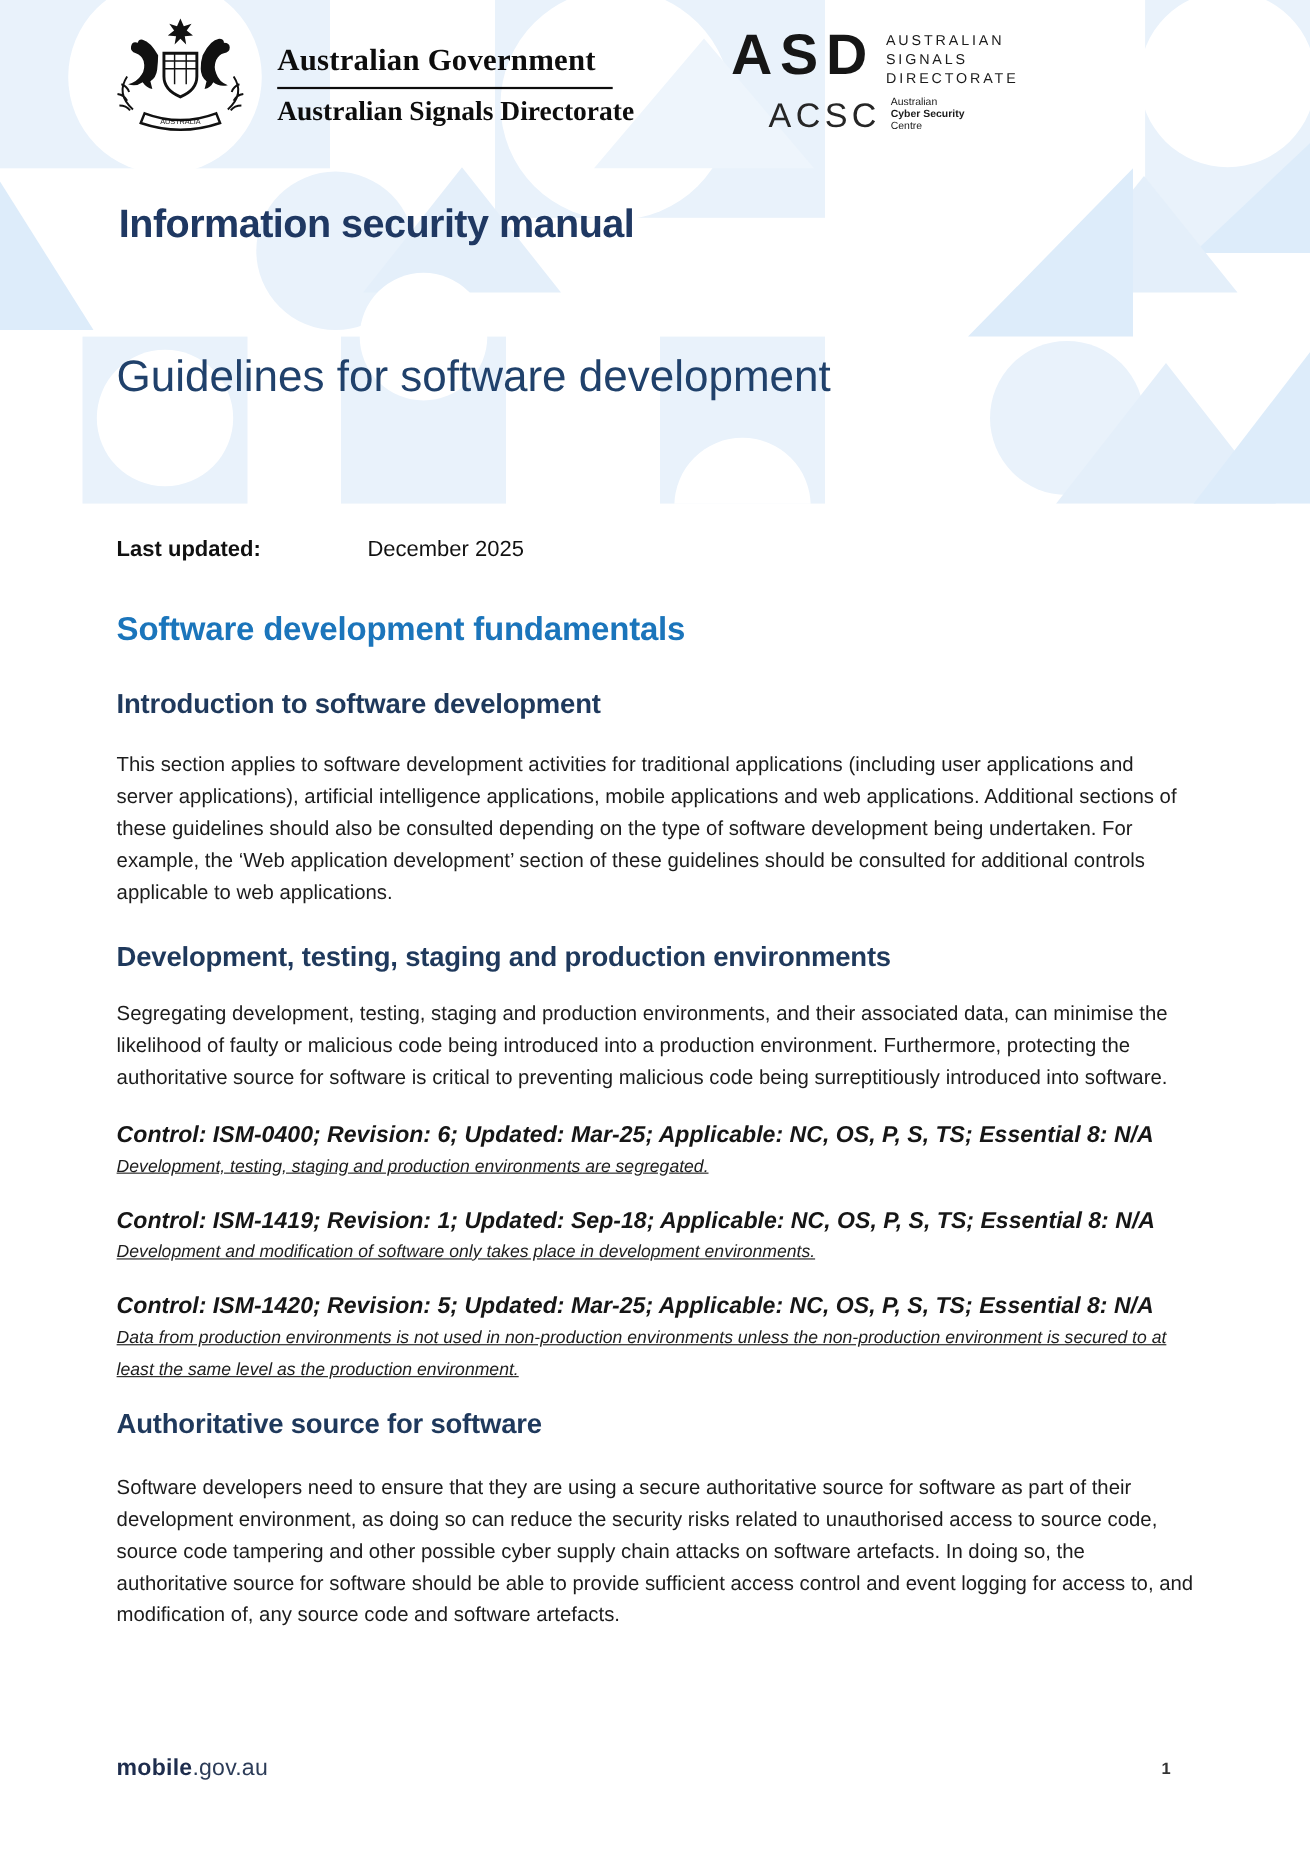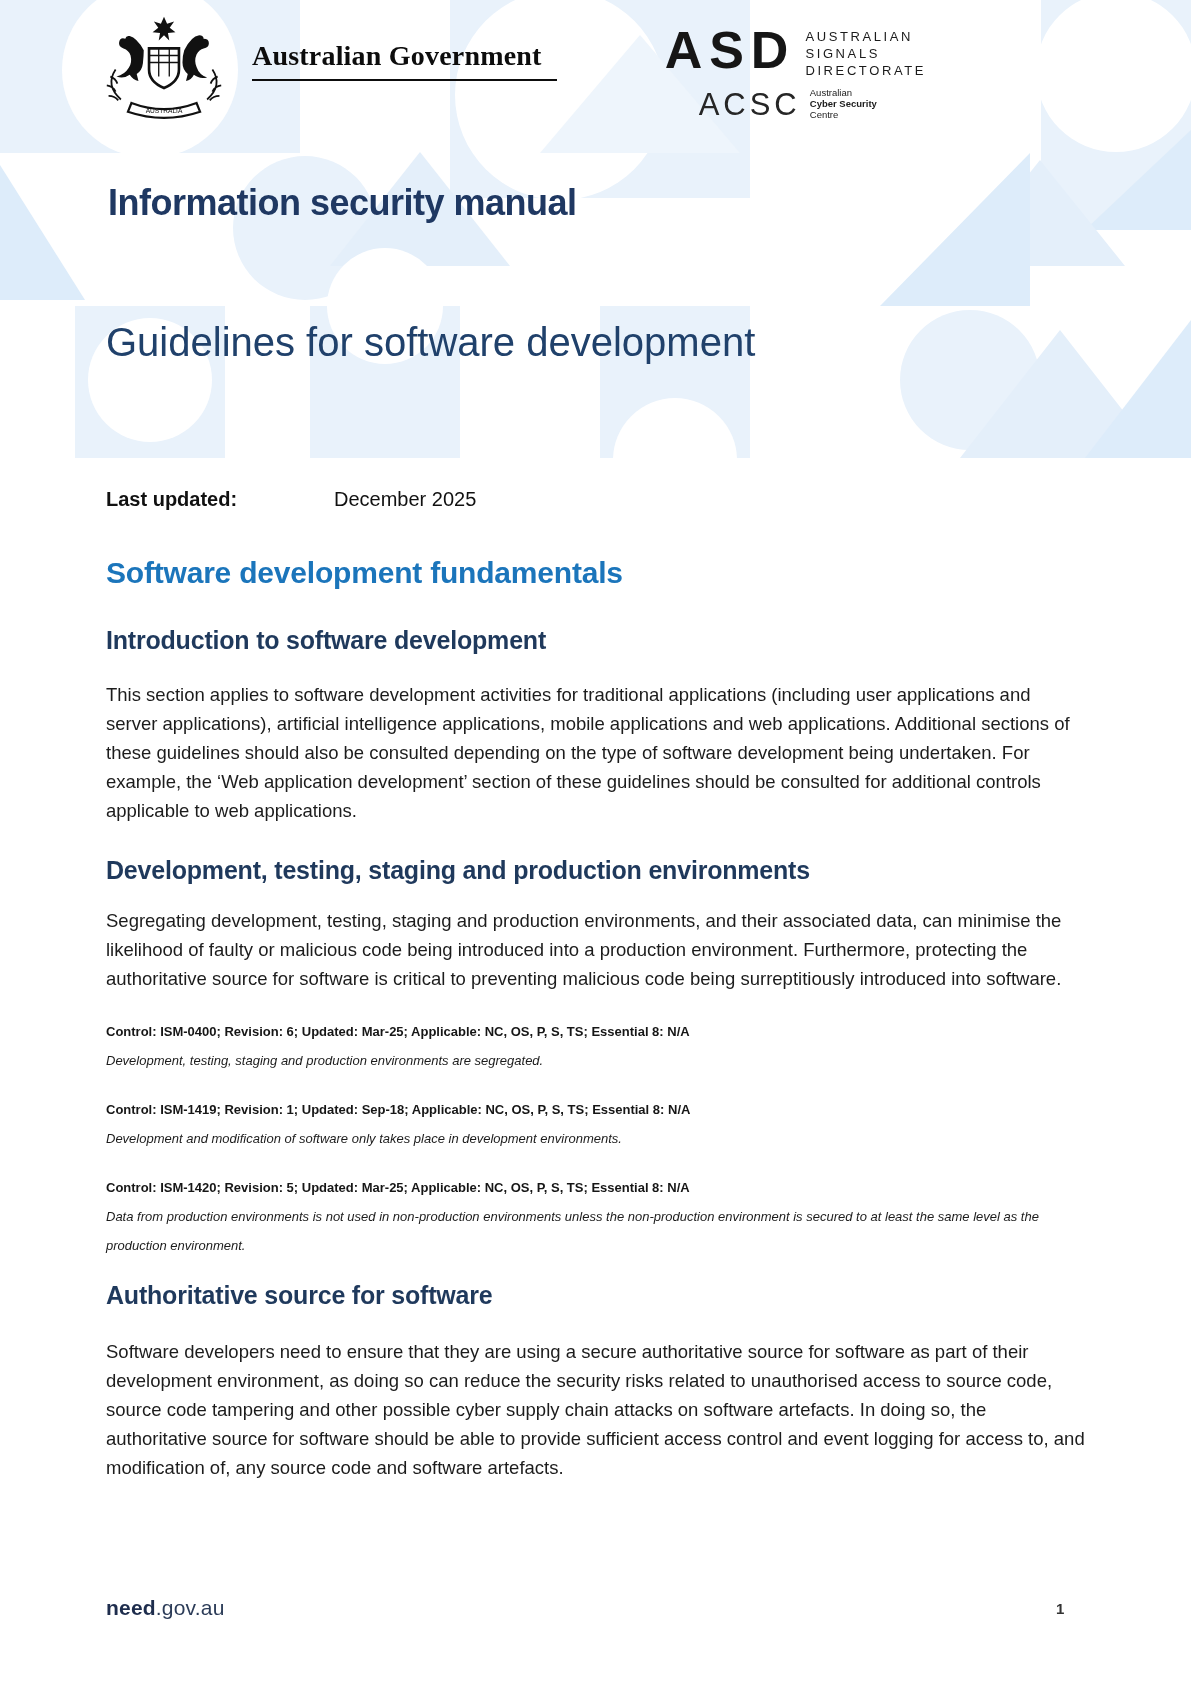--- a/index.html
+++ b/index.html
@@ -73,24 +73,24 @@
   p.body-para {
     font-size: 18.5px; line-height: 29px; color: #1c1c1c;
   }
   .mt-p1 { margin-top: 24px; }
   .mt-p2 { margin-top: 20px; }
   .mt-p3 { margin-top: 26px; }
 
   .control-block { margin-top: 24px; }
   .control-block + .control-block { margin-top: 20px; }
   .control-block .control-meta {
-    font-size: 13px; line-height: 29px; font-weight: 700; color: #161616;
+    font-size: 21px; line-height: 29px; font-style: italic; font-weight: 700; color: #161616;
   }
   .control-block .control-text {
-    font-size: 13px; line-height: 29px; font-style: italic; color: #1c1c1c;
+    font-size: 16px; line-height: 29px; font-style: italic; color: #1c1c1c; text-decoration: underline;
   }
 
   
   .footer-brand {
     position: absolute; left: 106px; top: 1596px;
     font-size: 21px; color: #1e2d4d; letter-spacing: 0.2px;
   }
   .footer-brand .bold { font-weight: 700; }
   .footer-brand .rest { font-weight: 400; color: #2c3c58; }
   .page-number {
@@ -140,20 +140,21 @@
         <path d="M58 38 h34 v24 q0 14 -17 21 q-17 -7 -17 -21 z" fill="#ffffff" stroke="#111" stroke-width="3"></path>
         <path d="M58 46 h34 M58 54 h34 M69 38 v32 M81 38 v32" fill="none" stroke="#111" stroke-width="1.5"></path>
         <path d="M20 62 q-12 18 6 34 M14 70 q6 2 8 8 M10 80 q7 1 10 7 M12 92 q7 0 11 5" fill="none" stroke="#111" stroke-width="2"></path>
         <path d="M130 62 q12 18 -6 34 M136 70 q-6 2 -8 8 M140 80 q-7 1 -10 7 M138 92 q-7 0 -11 5" fill="none" stroke="#111" stroke-width="2"></path>
         <path d="M38 100 q37 14 74 0 l4 10 q-41 14 -82 0 z" fill="#ffffff" stroke="#111" stroke-width="2.5"></path>
         <text x="75" y="111" font-size="7.5" text-anchor="middle" fill="#111" font-family="Liberation Sans, sans-serif">AUSTRALIA</text>
       </svg>
       <div class="gov-text">
         <div class="gov-line1">Australian Government</div>
         <div class="gov-divider"></div>
+        <div class="gov-line2">Australian Signals Directorate</div>
       </div>
     </div>
 
     <div class="asd-group">
       <div class="asd-row">
         <div class="asd-acronym">ASD</div>
         <div class="asd-title">
           <span>AUSTRALIAN</span>
           <span>SIGNALS</span>
           <span>DIRECTORATE</span>
@@ -203,15 +204,15 @@
     <p class="control-meta">Control: ISM-1420; Revision: 5; Updated: Mar-25; Applicable: NC, OS, P, S, TS; Essential 8: N/A</p>
     <p class="control-text">Data from production environments is not used in non-production environments unless the non-production environment is secured to at least the same level as the production environment.</p>
   </div>
 
   <h2 class="sub mt-h2c">Authoritative source for software</h2>
   <p class="body-para mt-p3">Software developers need to ensure that they are using a secure authoritative source for software as part of their development environment, as doing so can reduce the security risks related to unauthorised access to source code, source code tampering and other possible cyber supply chain attacks on software artefacts. In doing so, the authoritative source for software should be able to provide sufficient access control and event logging for access to, and modification of, any source code and software artefacts.</p>
 
 </div>
 
 <div class="footer-brand">
-  <span class="bold">need</span><span class="rest">.gov.au</span>
+  <span class="bold">mobile</span><span class="rest">.gov.au</span>
 </div>
 <div class="page-number">1</div>
 
 </body></html>

